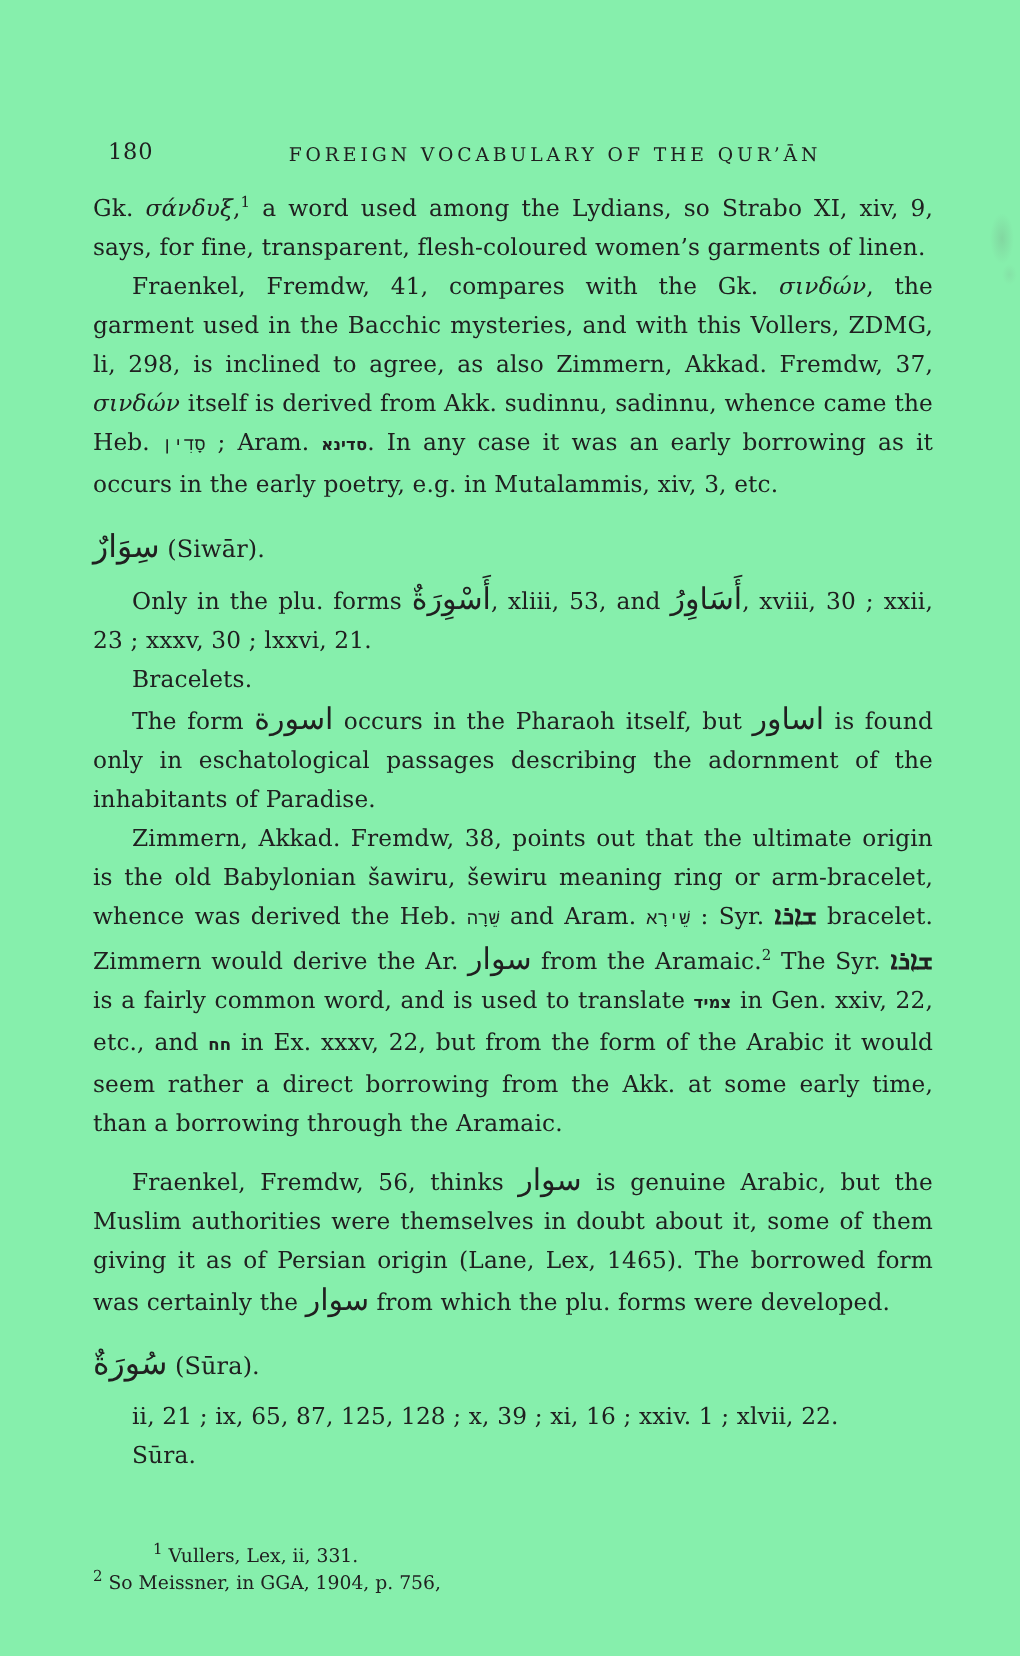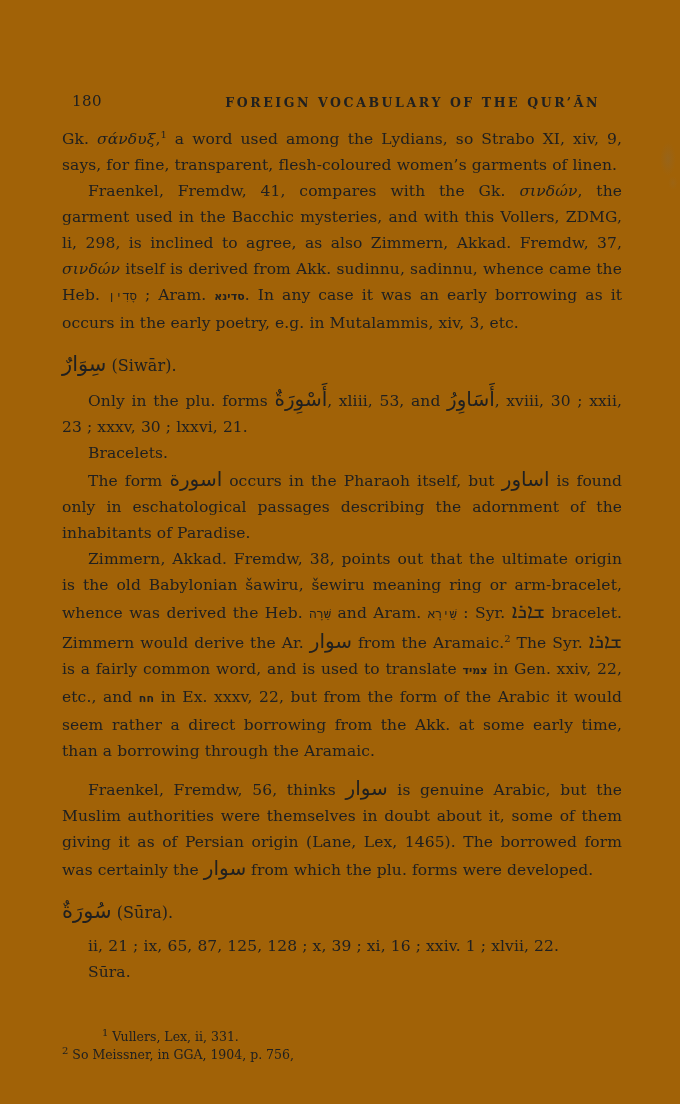--- a/index.html
+++ b/index.html
@@ -1,41 +1,40 @@
 <!DOCTYPE html>
 <html><head>
 <meta charset="utf-8">
 <style>
   html, body { margin: 0; padding: 0; background: #ffffff; }
   .page {
     position: relative;
     width: 680px;
     height: 1104px;
-    background: #a16207;
+    background: #86efac;
     overflow: hidden;
     font-family: "DejaVu Serif", serif;
     color: #202020;
   }
   .page-number {
     position: absolute;
     left: 72px;
     top: 92px;
     font-size: 15px;
     letter-spacing: 0.5px;
   }
   .running-header {
     position: absolute;
     left: 140px;
     right: 80px;
     top: 95px;
-    text-align: right;
+    text-align: center;
     font-size: 12.5px;
     letter-spacing: 2.6px;
     white-space: nowrap;
-    font-weight: bold;
   }
   .body-text {
     position: absolute;
     left: 62px;
     top: 126px;
     width: 560px;
   }
   .body-text p {
     margin: 0;
     text-align: justify;
@@ -52,21 +51,21 @@
     text-align: left;
     font-size: 16px;
   }
   
   .i  { }
   .g  { font-style: italic; }                
   .ar { font-family: "DejaVu Sans", sans-serif; font-size: 20px; unicode-bidi: isolate; direction: rtl; }
   .arh{ font-family: "DejaVu Sans", sans-serif; font-size: 21px; unicode-bidi: isolate; direction: rtl; }
   .he { font-family: Liberation Mono, monospace; font-size: 12px; unicode-bidi: isolate; direction: rtl; }
   .hb { font-family: "DejaVu Sans", sans-serif; font-size: 11px; font-weight: bold; unicode-bidi: isolate; direction: rtl; }
-  .sy { font-family: "DejaVu Sans", sans-serif; font-size: 20px; font-weight: normal; unicode-bidi: isolate; direction: rtl; }
+  .sy { font-family: "DejaVu Sans", sans-serif; font-size: 17px; font-weight: bold; unicode-bidi: isolate; direction: rtl; }
   .sup{ font-size: 10px; vertical-align: super; line-height: 0; }
   .footnotes {
     position: absolute;
     left: 62px;
     top: 1028px;
     width: 560px;
     font-size: 12.5px;
     line-height: 18px;
     display: flex;
     flex-direction: column;

